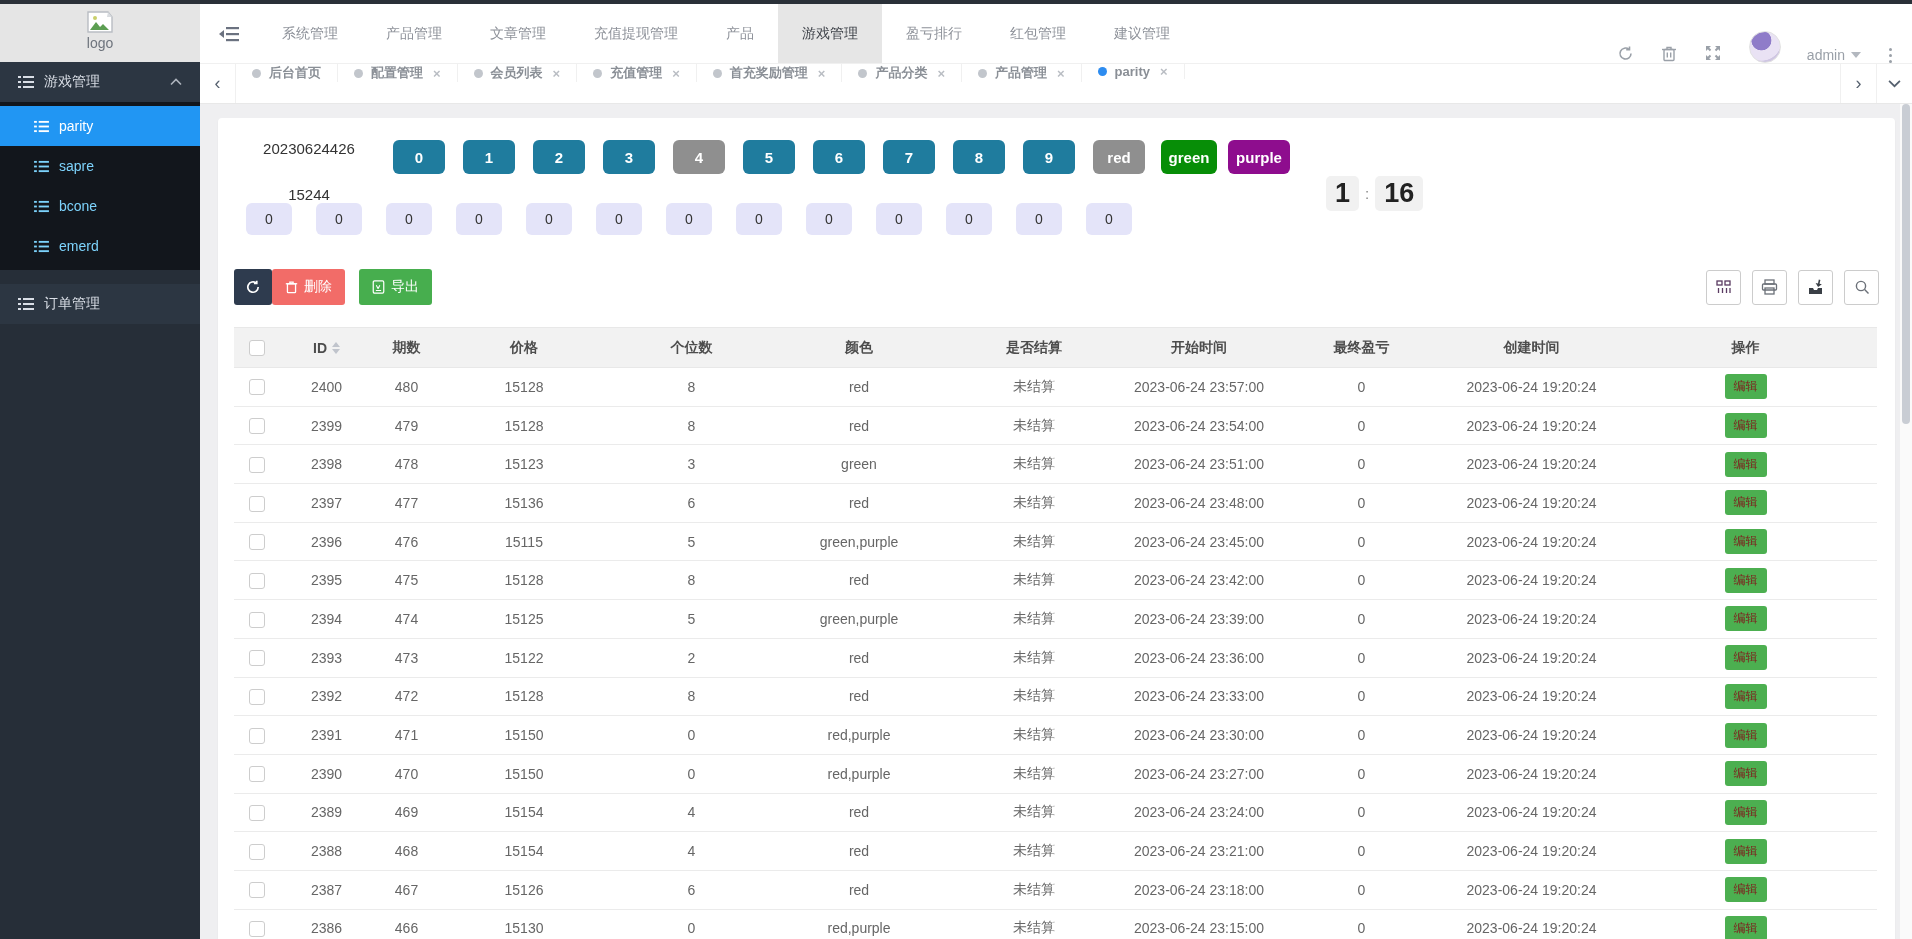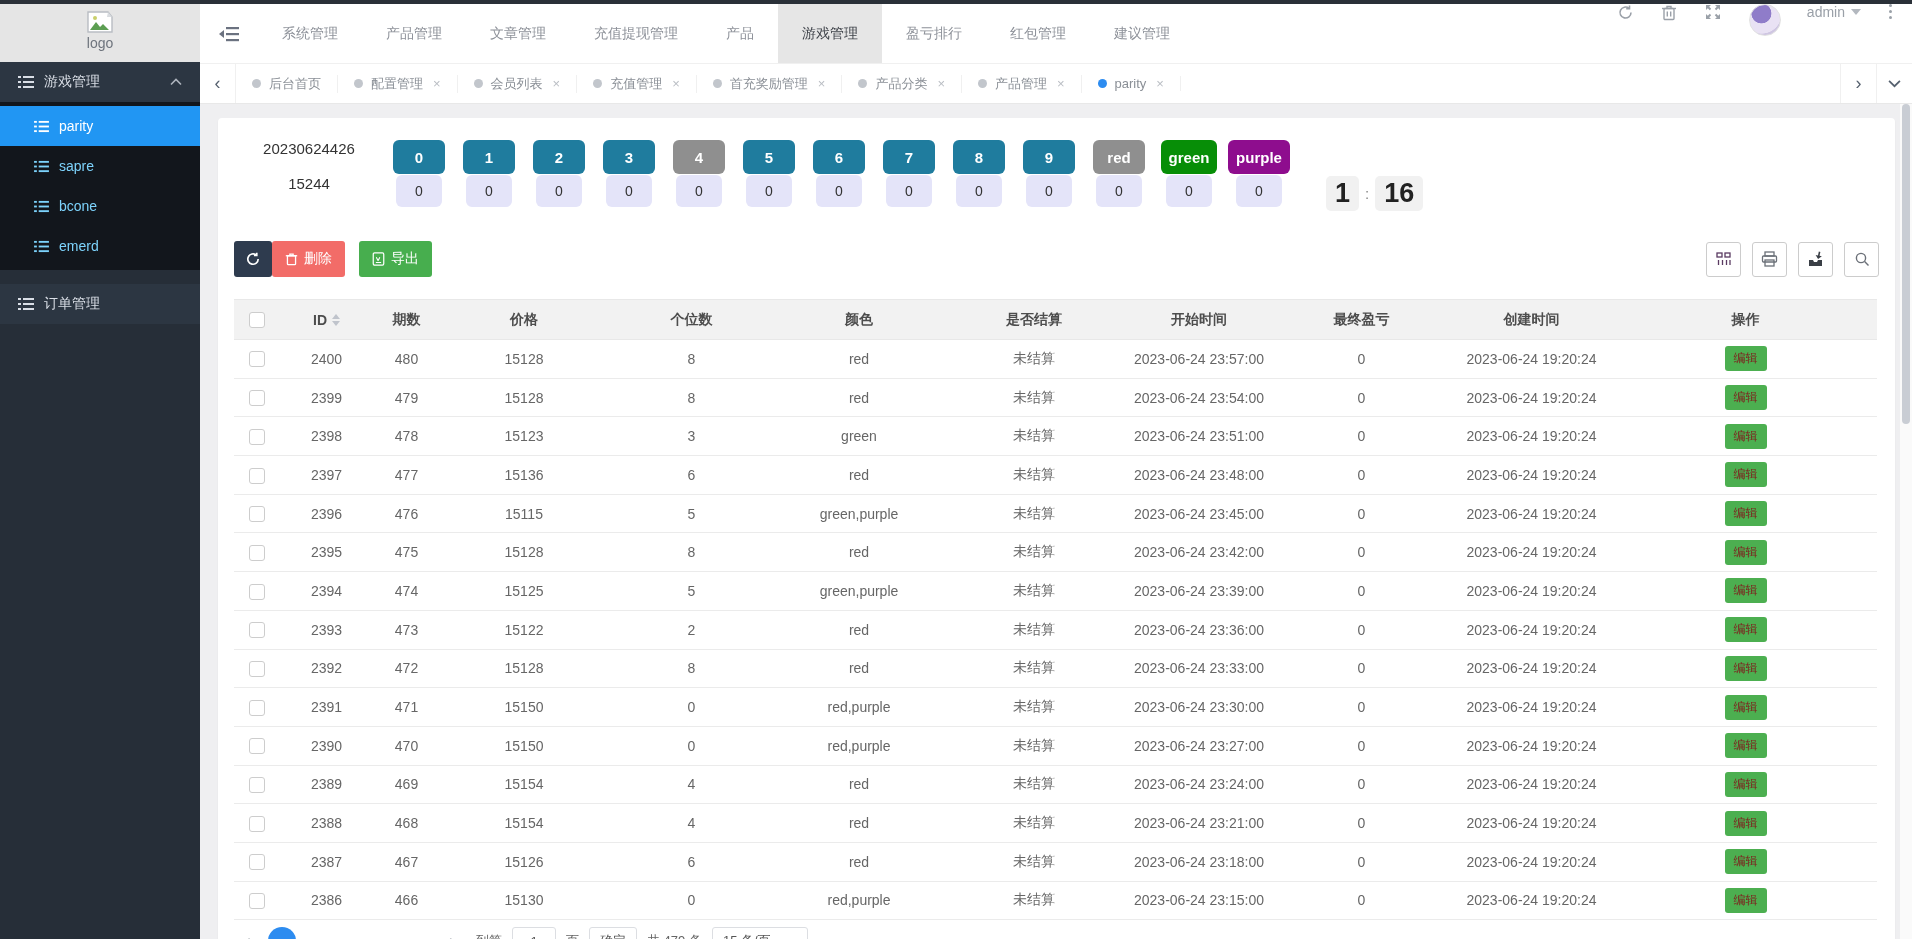--- a/index.html
+++ b/index.html
@@ -25,47 +25,47 @@
   
   .main { position:absolute; left:200px; top:4px; width:1712px; height:935px; }
 
   
   .navbar { height:60px; background:#FFFFFF; display:flex; align-items:stretch; border-bottom:1px solid #F0F0F0; }
   .hamburger { width:58px; display:flex; align-items:center; justify-content:center; color:#6B7280; cursor:pointer; }
   .nav-items { display:flex; align-items:stretch; }
   .nav-item { display:flex; align-items:center; padding:11px 24px; font-size:14px; color:#8D9199; cursor:pointer; }
   .nav-item.active { background:#E6E6E6; color:#3F434A; }
   .nav-spacer { flex:1; }
-  .nav-right { display:flex; align-items:flex-start; gap:26px; padding-right:18px; color:#9AA0A8; }
+  .nav-right { display:flex; align-items:flex-end; gap:26px; padding-right:18px; color:#9AA0A8; }
   .nav-icon { width:18px; height:18px; cursor:pointer; color:#9AA0A8; }
   .avatar { width:32px; height:32px; border-radius:50%; background:radial-gradient(circle at 38% 28%, #8F7CC9 0 34%, #E9E2F4 36% 70%, #CFC6E2 72%); border:1px solid #E2E2E2; cursor:pointer; }
   .admin-wrap { display:flex; align-items:center; gap:6px; cursor:pointer; color:#9AA0A8; font-size:14px; }
   .caret-down { width:0; height:0; border-left:5px solid transparent; border-right:5px solid transparent; border-top:6px solid #B3B8BF; }
   .dots { display:flex; flex-direction:column; gap:3px; cursor:pointer; padding:0 2px; }
   .dots i { width:3px; height:3px; border-radius:50%; background:#9AA0A8; }
 
   
   .tabbar { height:40px; background:#FFFFFF; border-bottom:1px solid #E8E8E8; display:flex; align-items:stretch; }
   .tab-arrow { width:36px; display:flex; align-items:center; justify-content:center; color:#55606E; font-size:18px; cursor:pointer; border-right:1px solid #F0F0F0; }
   .tab-arrow.right { border-right:none; border-left:1px solid #F0F0F0; }
-  .tabs { display:flex; align-items:center; flex:1; overflow:hidden; }
+  .tabs { display:flex; align-items:flex-start; flex:1; overflow:hidden;font-weight:bold; }
   .tab { display:flex; align-items:center; gap:8px; padding:0 16px; font-size:13px; color:#8A8F96; border-right:1px solid #F0F0F0; cursor:pointer; white-space:nowrap; }
   .tab .dot { width:9px; height:9px; border-radius:50%; background:#C2C6CC; }
   .tab.active .dot { background:#2D8CF0; }
   .tab .tab-close { color:#B9BDC3; font-size:13px; margin-left:2px; }
   .tab .tab-close::before { content:"\00D7"; }
 
   
   .content { padding:14px 17px 0 18px; }
   .panel { background:#FFFFFF; border-radius:4px; box-shadow:0 1px 2px rgba(0,0,0,.05); padding:16px 16px 0 16px; position:relative; height:850px; }
 
   
   .bet-section { position:relative; padding-top:6px; }
   .bet-row { display:flex; }
-  .bet-row + .bet-row { margin-top:1px; }
+  .bet-row + .bet-row { margin-top:12px;flex-direction:column; }
   .bet-label { width:150px; text-align:center; font-size:15px; color:#333333; }
   .bet-cells { display:flex; }
   .bet-cell { width:70px; display:flex; justify-content:center; }
   .num-btn { min-width:52px; height:34px; border:none; border-radius:6px; color:#FFFFFF; font-size:15px; font-weight:bold; font-family:"Liberation Sans",sans-serif; cursor:pointer; padding:0 8px; }
   .count-box { min-width:46px; height:32px; background:#E4E4F9; border-radius:6px; color:#333333; font-size:14px; display:flex; align-items:center; justify-content:center; padding:0 6px; }
   .timer { position:absolute; left:1092px; top:42px; display:flex; align-items:center; gap:6px; }
   .timer-box { background:#F1F1F1; border-radius:5px; padding:2px 9px; font-size:27px; font-weight:bold; color:#222222; }
   .timer-sep { color:#888888; font-size:15px; }
 
   

